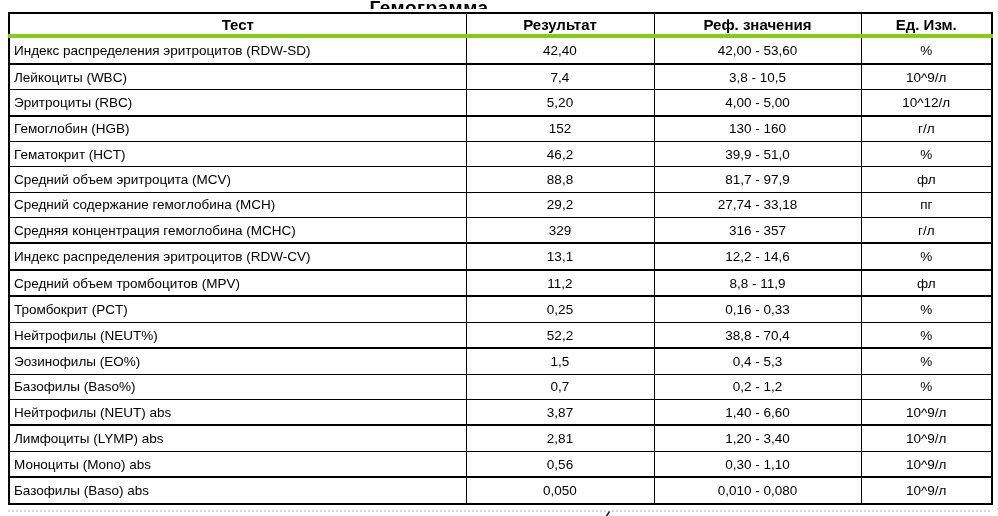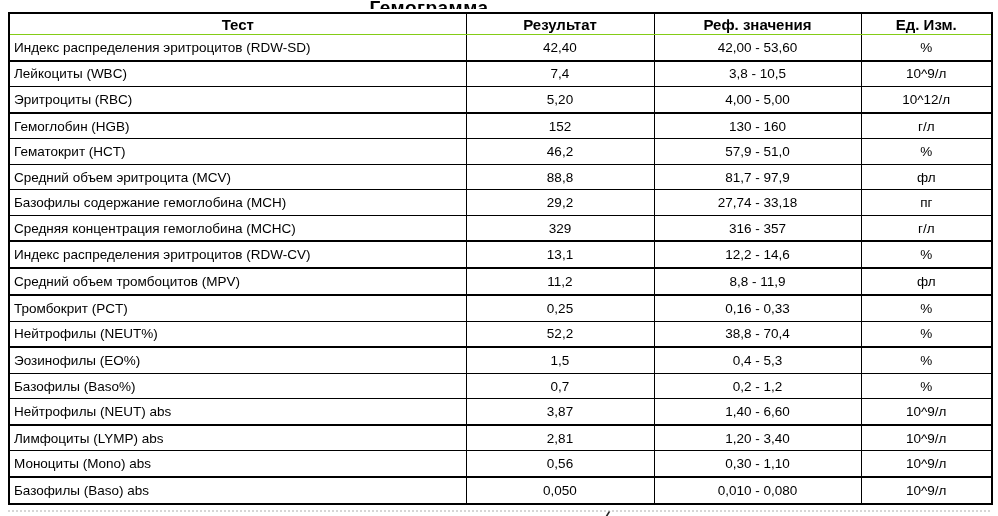--- a/index.html
+++ b/index.html
@@ -48,21 +48,21 @@
     overflow: hidden;
     white-space: nowrap;
     padding: 0 3px;
     vertical-align: middle;
   }
   table.hemo thead th {
     font-size: 15px;
     font-weight: bold;
     text-align: center;
     height: 20px;
-    border-bottom: 1px solid #84cc16;
+    border-bottom: 4px solid #84cc16;
   }
   table.hemo td {
     font-size: 13.5px;
     height: 19px;
     text-align: center;
   }
   table.hemo td.c-test {
     text-align: left;
     padding-left: 4px;
   }
@@ -143,31 +143,31 @@
   </tr>
       <tr>
     <td class="c-test">Гемоглобин (HGB)</td>
     <td class="c-res">152</td>
     <td class="c-ref">130 - 160</td>
     <td class="c-unit">г/л</td>
   </tr>
       <tr>
     <td class="c-test">Гематокрит (HCT)</td>
     <td class="c-res">46,2</td>
-    <td class="c-ref">57,9 - 51,0</td>
+    <td class="c-ref">39,9 - 51,0</td>
     <td class="c-unit">%</td>
   </tr>
       <tr>
     <td class="c-test">Средний объем эритроцита (MCV)</td>
     <td class="c-res">88,8</td>
     <td class="c-ref">81,7 - 97,9</td>
     <td class="c-unit">фл</td>
   </tr>
       <tr>
-    <td class="c-test">Базофилы содержание гемоглобина (MCH)</td>
+    <td class="c-test">Средний содержание гемоглобина (MCH)</td>
     <td class="c-res">29,2</td>
     <td class="c-ref">27,74 - 33,18</td>
     <td class="c-unit">пг</td>
   </tr>
       <tr class="thick">
     <td class="c-test">Средняя концентрация гемоглобина (MCHC)</td>
     <td class="c-res">329</td>
     <td class="c-ref">316 - 357</td>
     <td class="c-unit">г/л</td>
   </tr>

